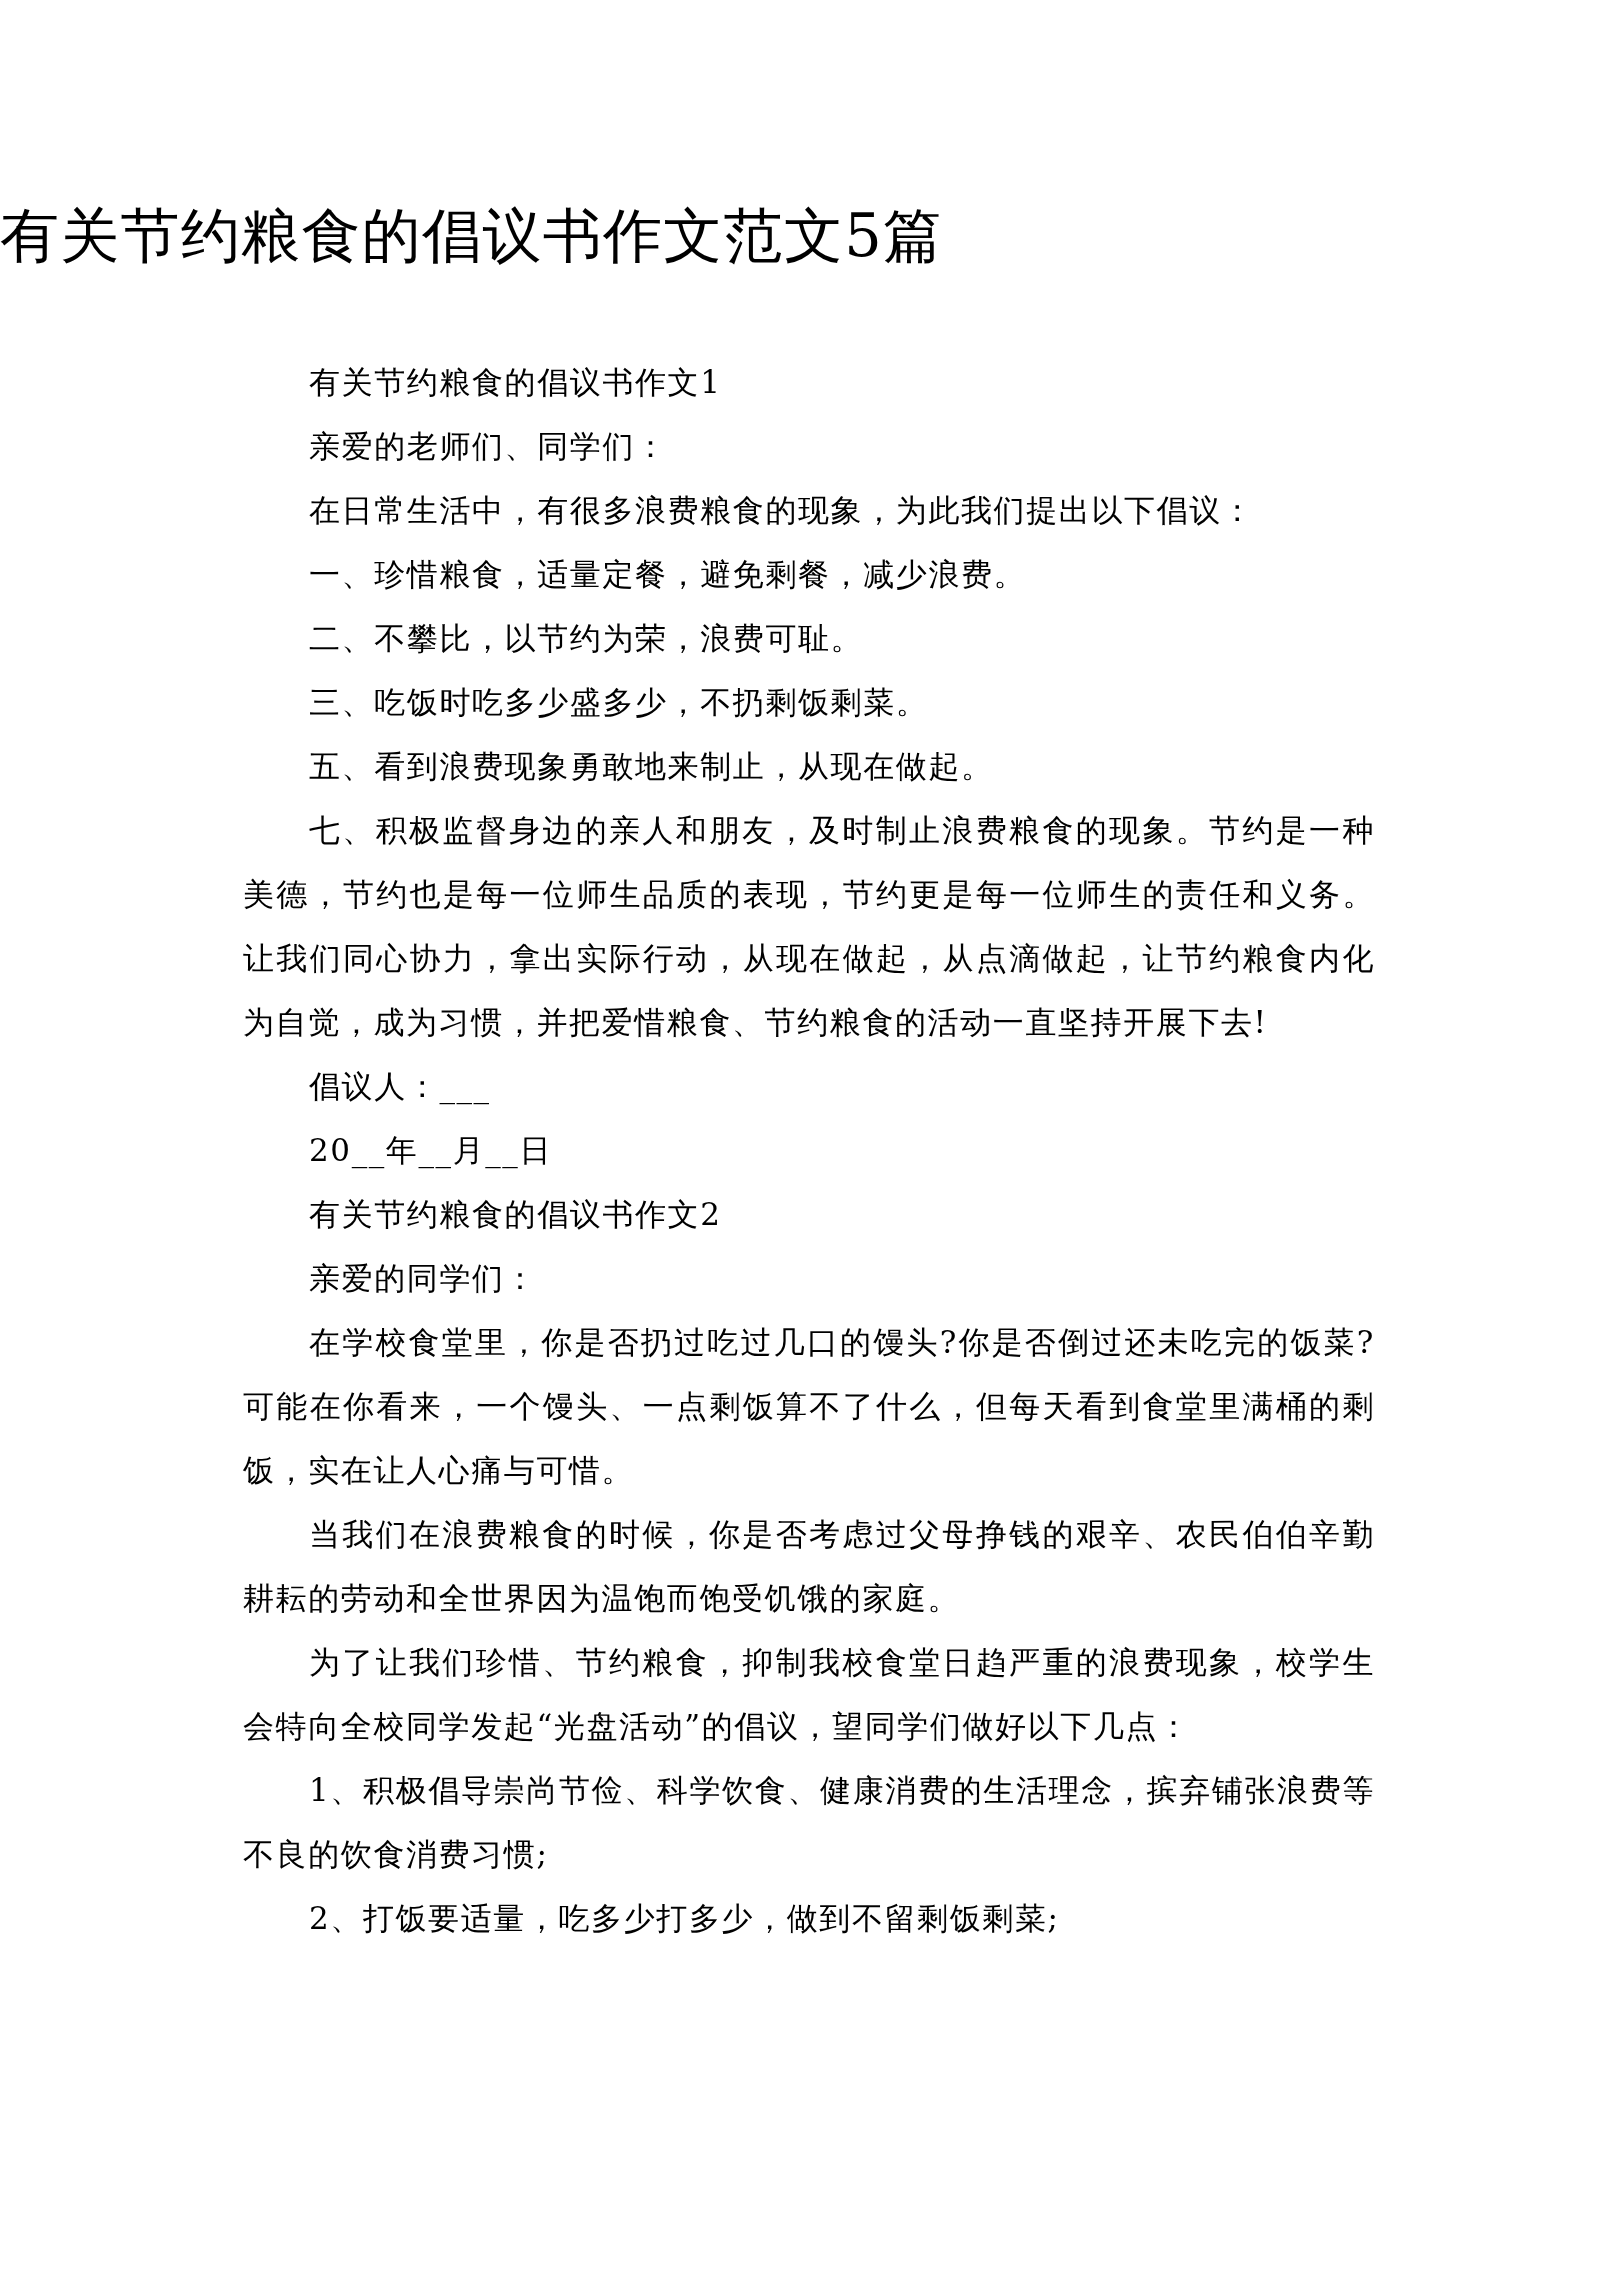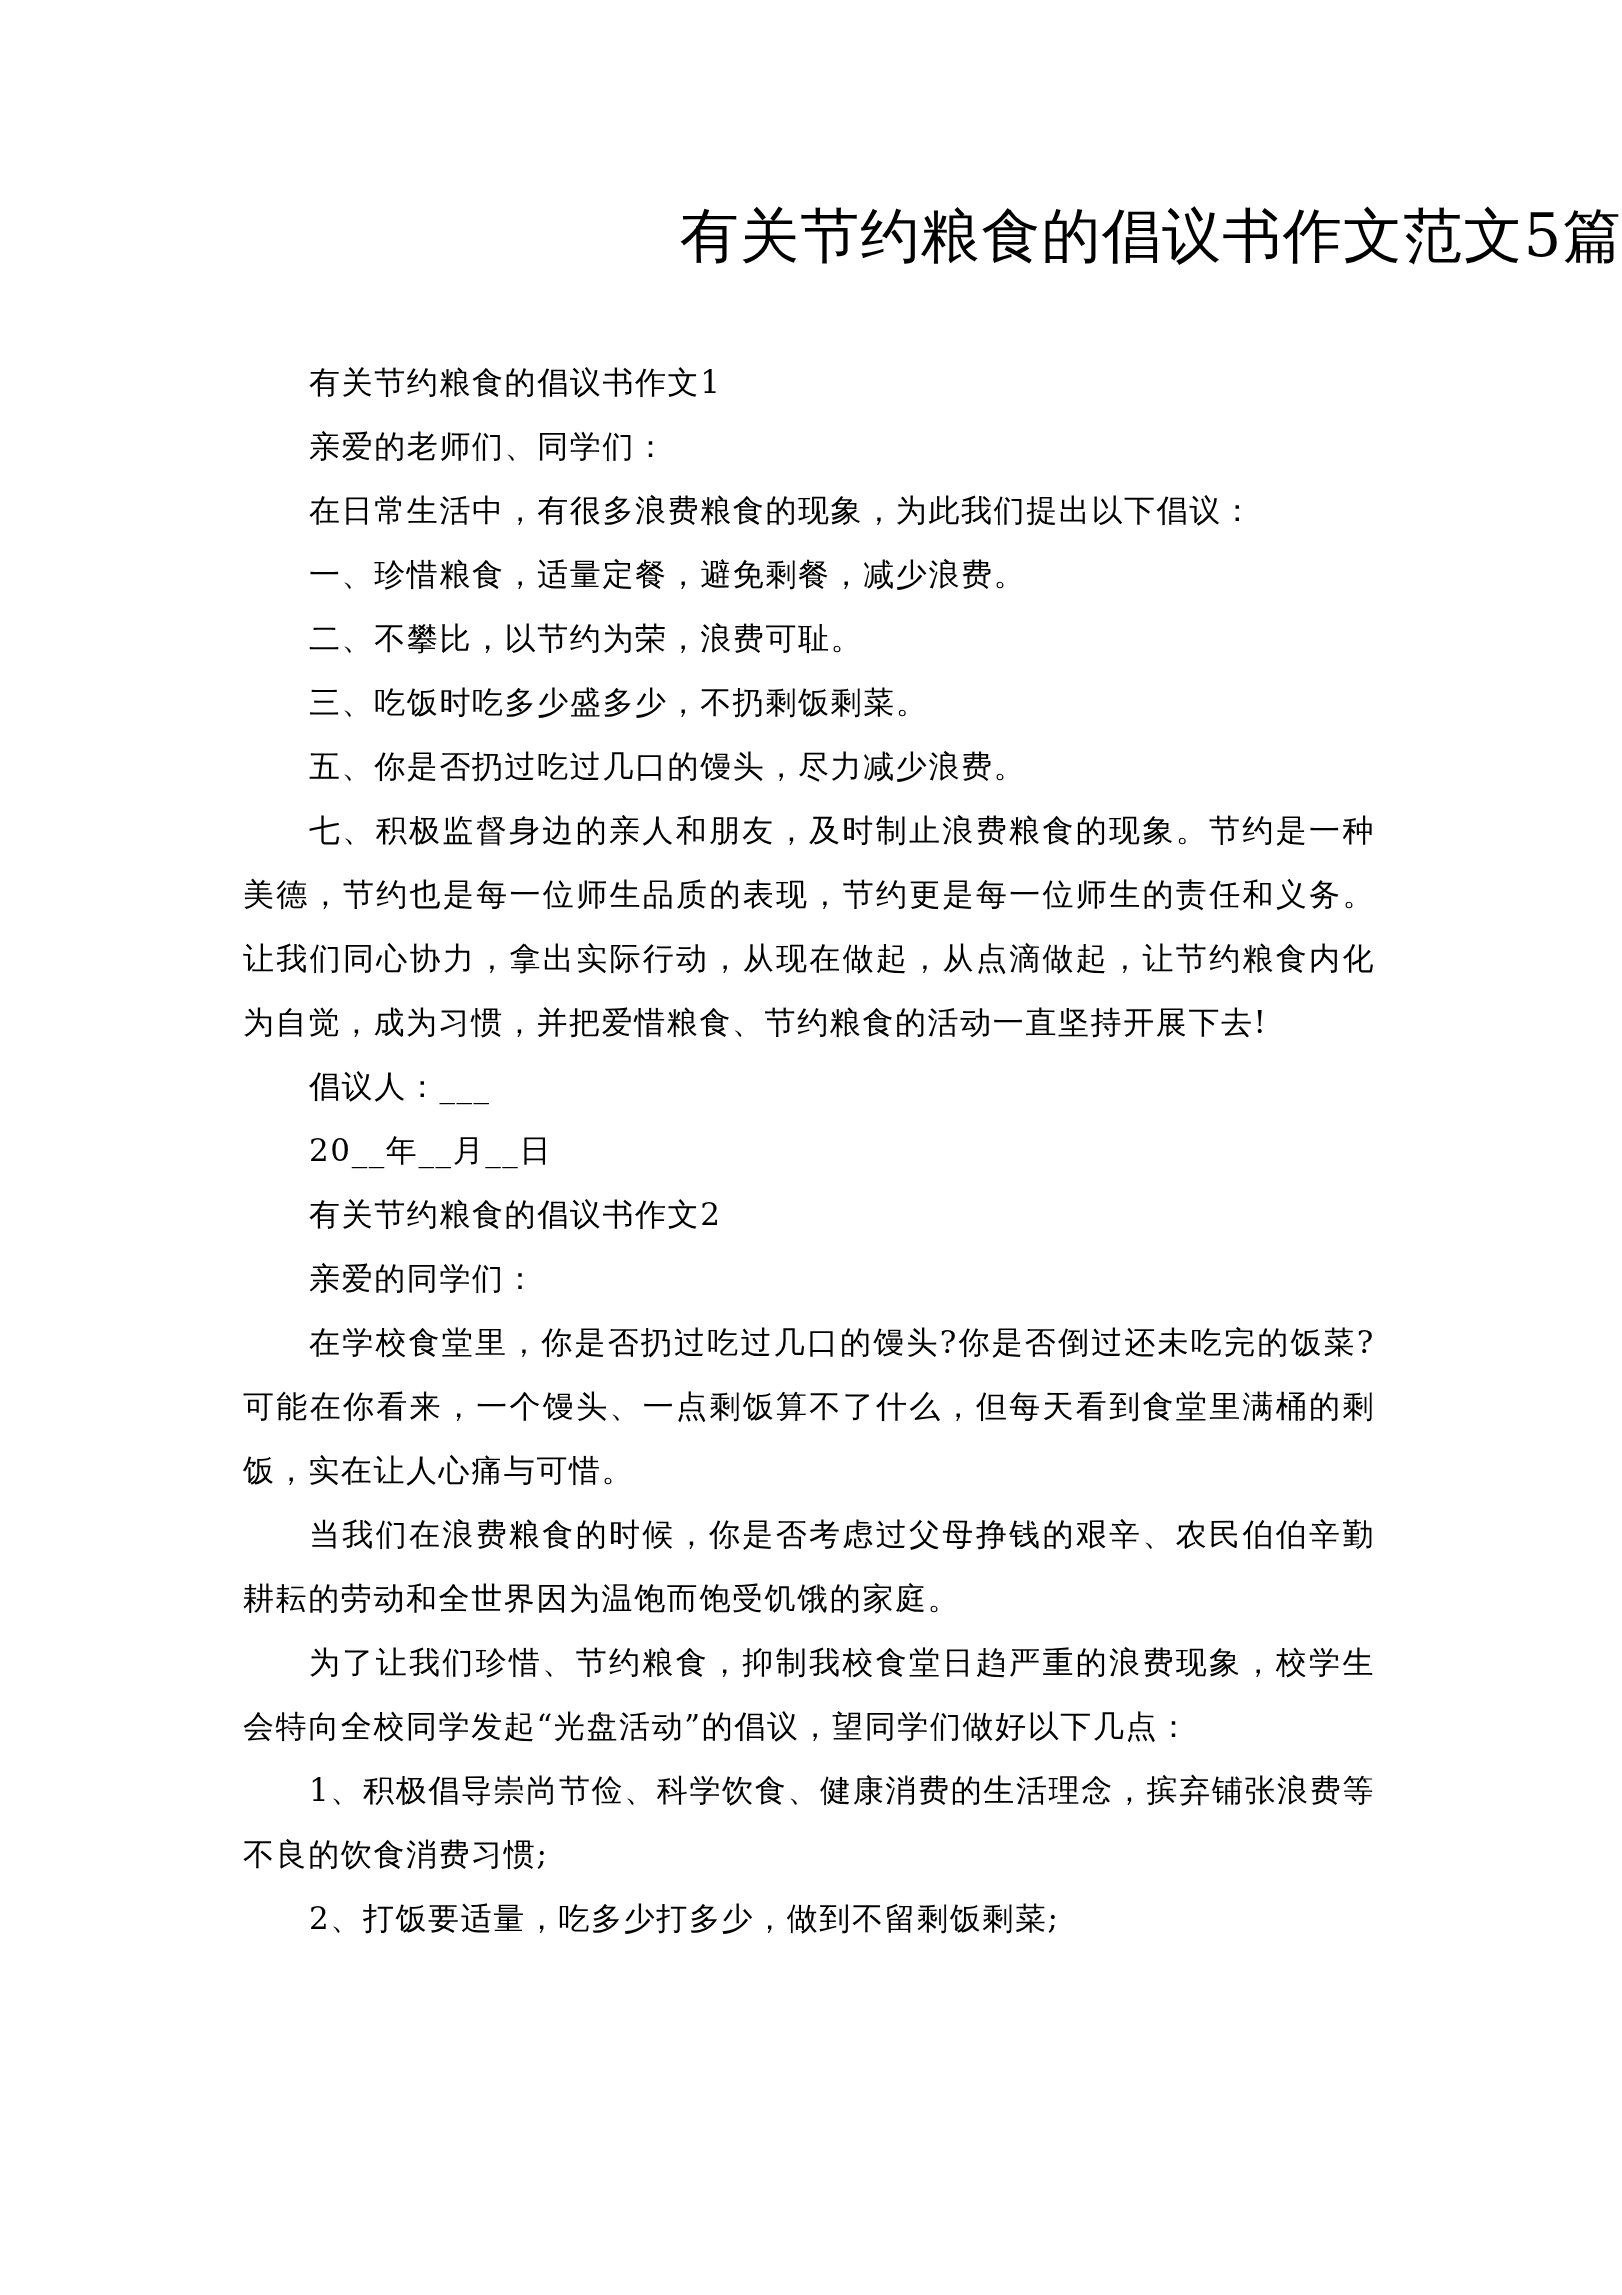--- a/index.html
+++ b/index.html
@@ -21,21 +21,21 @@
     top: 0;
     width: 1623px;
     height: 2295px;
     background: #ffffff;
   }
   .title {
     position: absolute;
     left: 0;
     top: 196px;
     width: 1623px;
-    text-align: right;
+    text-align: left;
     font-size: 59px;
     line-height: 79px;
     letter-spacing: 1.3px;
     font-weight: normal;
     margin: 0;
   }
   .body {
     position: absolute;
     left: 243px;
     top: 350px;
@@ -59,21 +59,21 @@
 <div class="page">
   <h1 class="title">有关节约粮食的倡议书作文范文5篇</h1>
 
   <div class="body">
     <p class="p">有关节约粮食的倡议书作文1</p>
     <p class="p">亲爱的老师们、同学们：</p>
     <p class="p">在日常生活中，有很多浪费粮食的现象，为此我们提出以下倡议：</p>
     <p class="p">一、珍惜粮食，适量定餐，避免剩餐，减少浪费。</p>
     <p class="p">二、不攀比，以节约为荣，浪费可耻。</p>
     <p class="p">三、吃饭时吃多少盛多少，不扔剩饭剩菜。</p>
-    <p class="p">五、你是否扔过吃过几口的馒头，尽力减少浪费。</p>
+    <p class="p">五、看到浪费现象勇敢地来制止，从现在做起。</p>
     <p class="p">七、积极监督身边的亲人和朋友，及时制止浪费粮食的现象。节约是一种美德，节约也是每一位师生品质的表现，节约更是每一位师生的责任和义务。让我们同心协力，拿出实际行动，从现在做起，从点滴做起，让节约粮食内化为自觉，成为习惯，并把爱惜粮食、节约粮食的活动一直坚持开展下去!</p>
     <p class="p">倡议人：___</p>
     <p class="p">20__年__月__日</p>
     <p class="p">有关节约粮食的倡议书作文2</p>
     <p class="p">亲爱的同学们：</p>
     <p class="p">在学校食堂里，你是否扔过吃过几口的馒头?你是否倒过还未吃完的饭菜?可能在你看来，一个馒头、一点剩饭算不了什么，但每天看到食堂里满桶的剩饭，实在让人心痛与可惜。</p>
     <p class="p">当我们在浪费粮食的时候，你是否考虑过父母挣钱的艰辛、农民伯伯辛勤耕耘的劳动和全世界因为温饱而饱受饥饿的家庭。</p>
     <p class="p">为了让我们珍惜、节约粮食，抑制我校食堂日趋严重的浪费现象，校学生会特向全校同学发起“光盘活动”的倡议，望同学们做好以下几点：</p>
     <p class="p">1、积极倡导崇尚节俭、科学饮食、健康消费的生活理念，摈弃铺张浪费等不良的饮食消费习惯;</p>
     <p class="p">2、打饭要适量，吃多少打多少，做到不留剩饭剩菜;</p>

